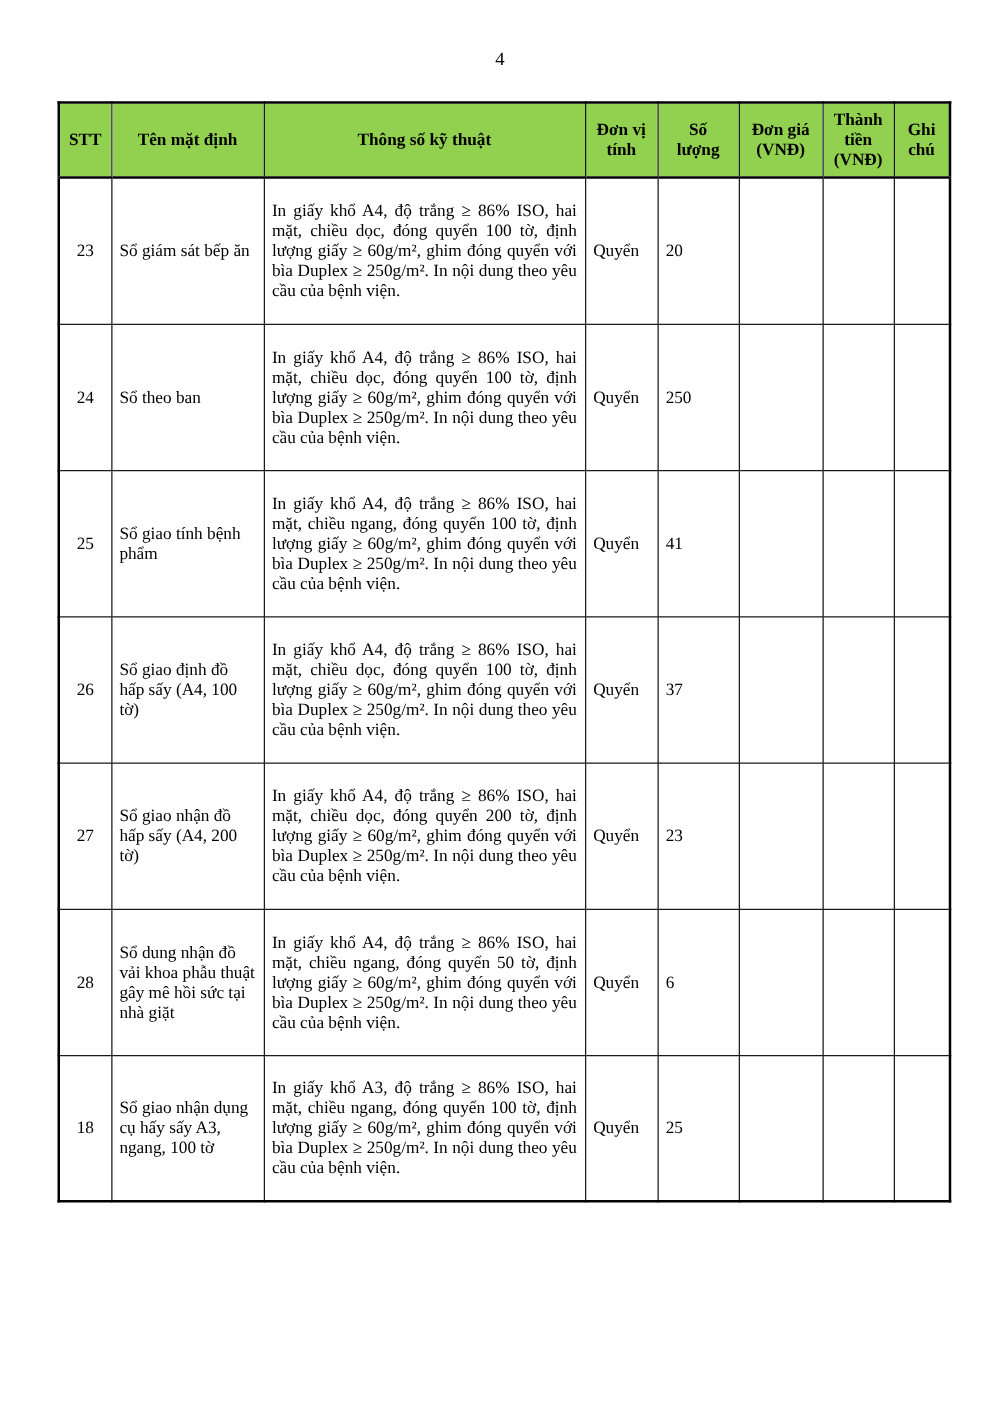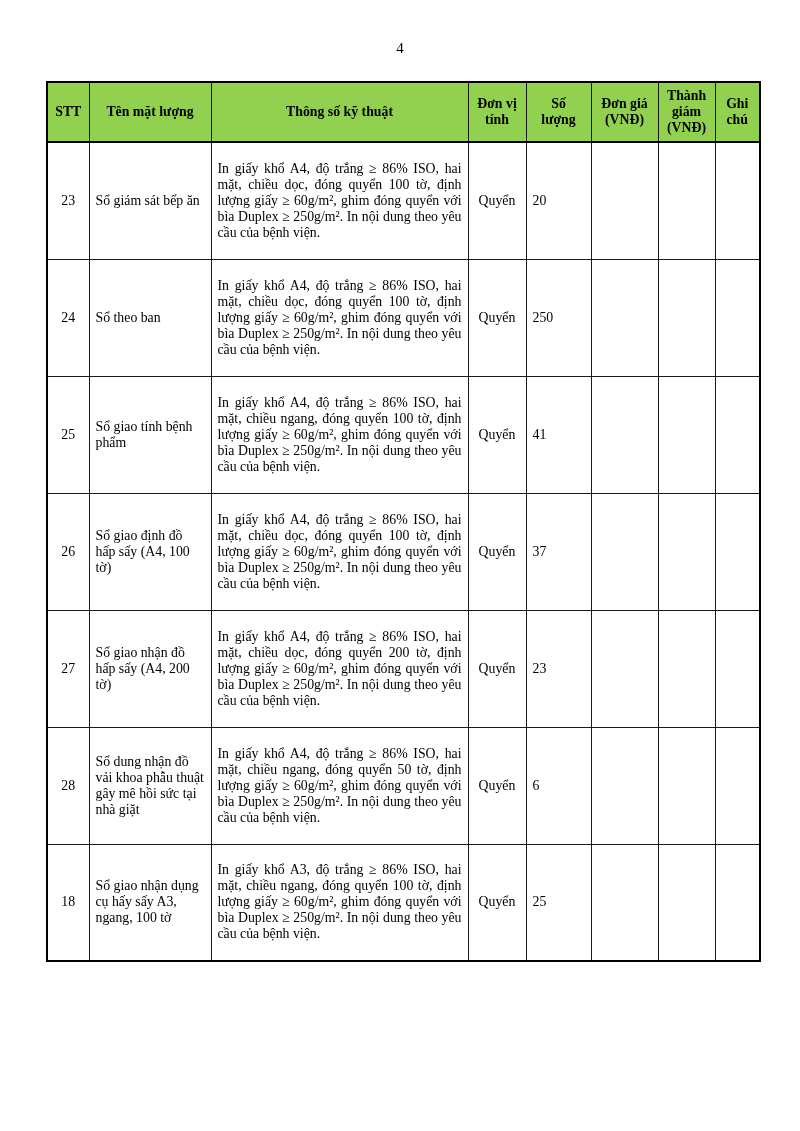--- a/index.html
+++ b/index.html
@@ -46,21 +46,21 @@
     white-space: pre-line;
     border-bottom: 2px solid #000000;
     padding: 2px 4px;
   }
   table.items tbody tr {
     height: 117px;
   }
   td.c-stt      { text-align: center; }
   td.c-name     { text-align: left; padding-left: 7px; padding-right: 5px; }
   td.c-spec     { text-align: justify; padding-left: 7px; padding-right: 7px; }
-  td.c-unit     { text-align: center; }
+  td.c-unit     { text-align: left; }
   td.c-qty      { }
   td.c-price,
   td.c-total,
   td.c-note     { text-align: center; }
 </style>
 </head>
 <body>
 
 <div class="page">
 
@@ -73,30 +73,30 @@
       <col style="width:257px">
       <col style="width:58px">
       <col style="width:65px">
       <col style="width:67px">
       <col style="width:57px">
       <col style="width:45px">
     </colgroup>
     <thead>
       <tr>
         <th>STT</th>
-        <th>Tên mặt lượng</th>
+        <th>Tên mặt định</th>
         <th>Thông số kỹ thuật</th>
         <th>Đơn vị
 tính</th>
         <th>Số
 lượng</th>
         <th>Đơn giá
 (VNĐ)</th>
         <th>Thành
-giám
+tiền
 (VNĐ)</th>
         <th>Ghi
 chú</th>
       </tr>
     </thead>
     <tbody>
       <tr>
         <td class="c-stt">23</td>
         <td class="c-name">Sổ giám sát bếp ăn</td>
         <td class="c-spec">In giấy khổ A4, độ trắng ≥ 86% ISO, hai mặt, chiều dọc, đóng quyển 100 tờ, định lượng giấy ≥ 60g/m², ghim đóng quyển với bìa Duplex ≥ 250g/m². In nội dung theo yêu cầu của bệnh viện.</td>

